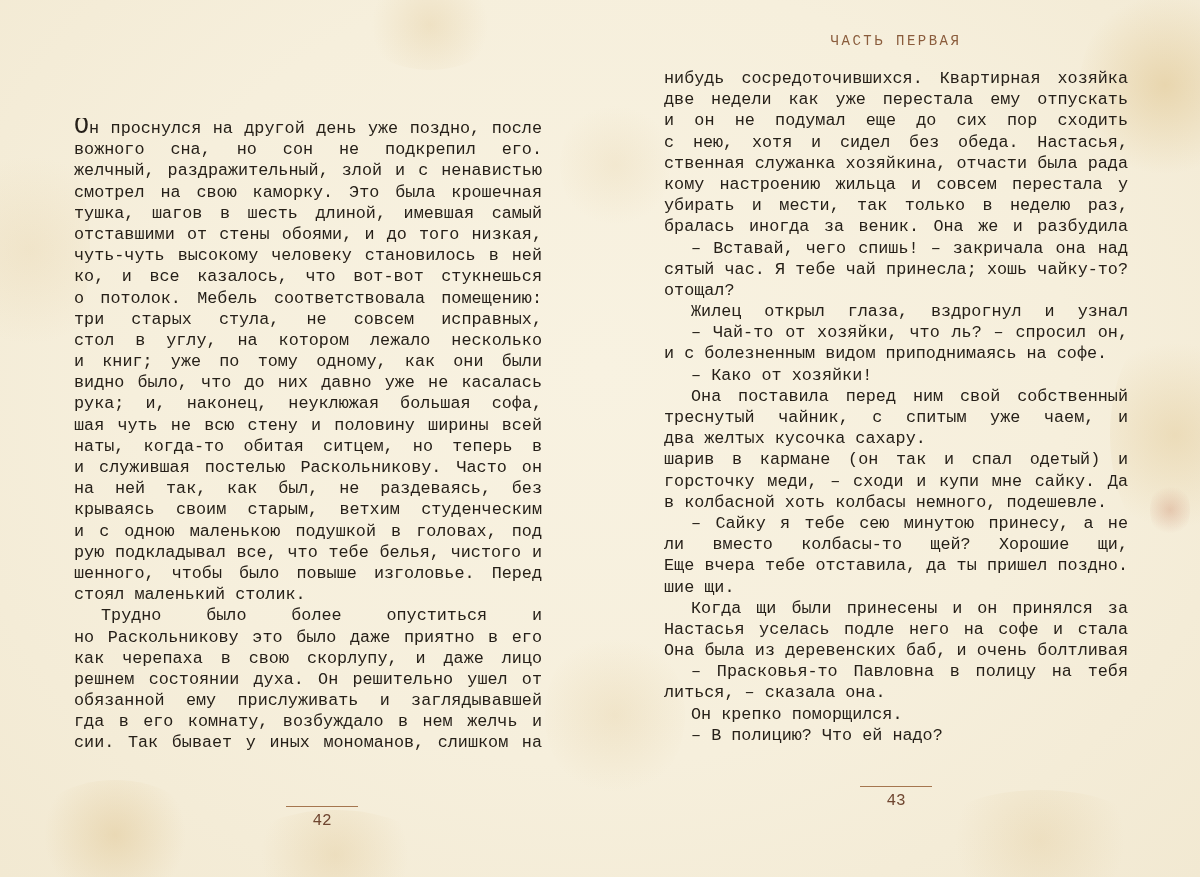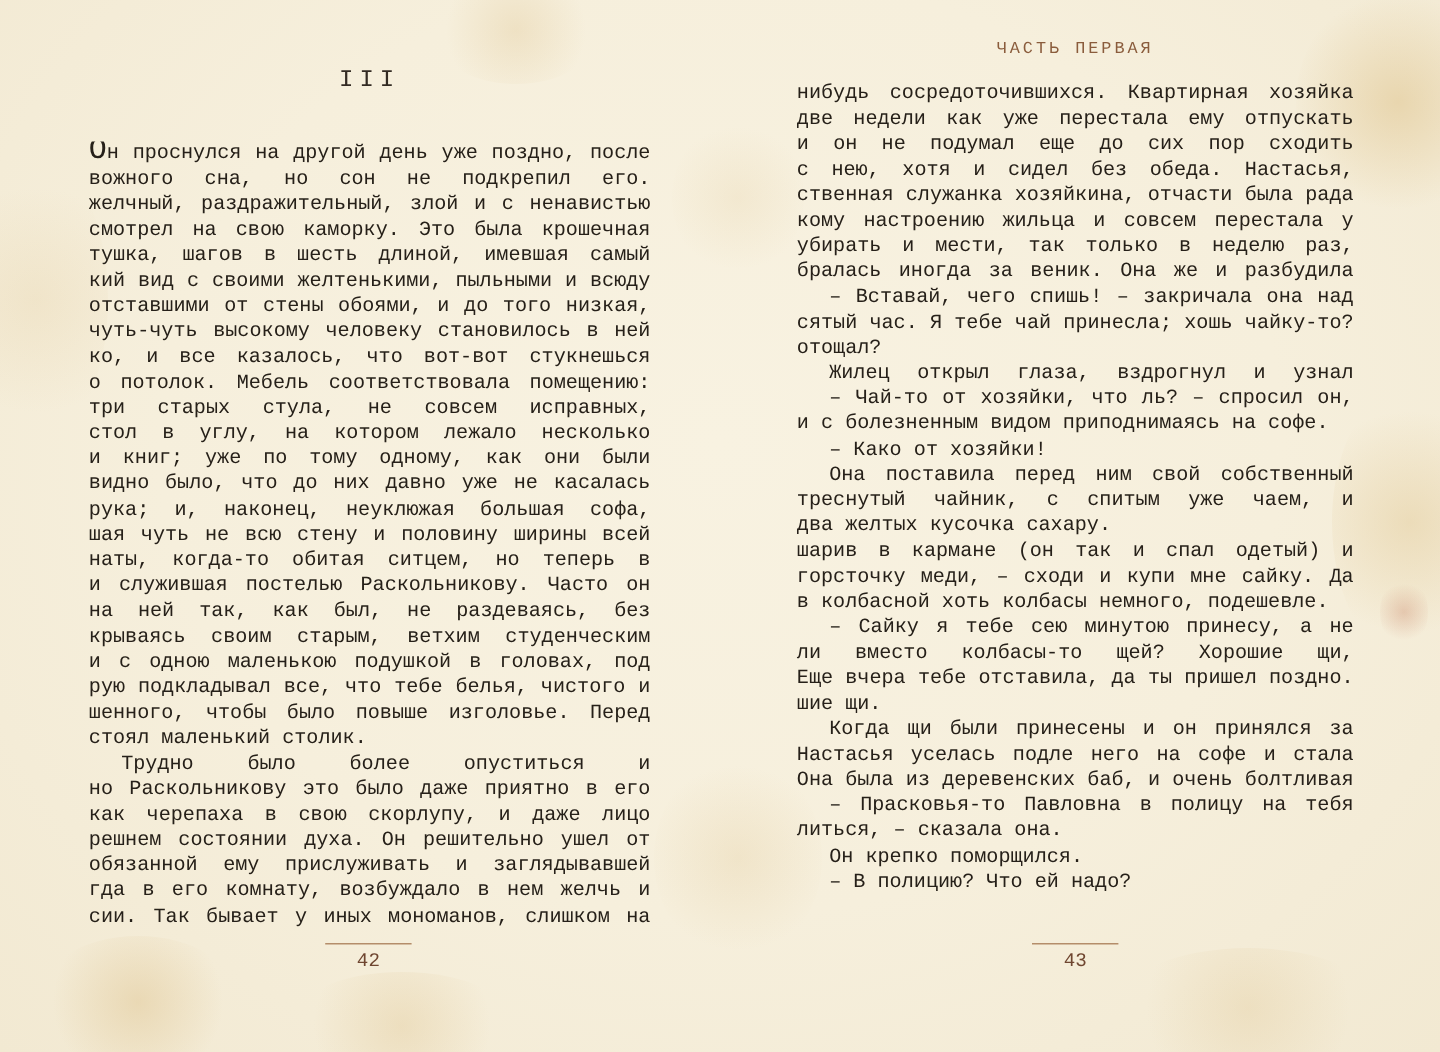--- a/index.html
+++ b/index.html
@@ -38,21 +38,21 @@
   .page-body.right{left:664px;top:68px;width:464px;}
   .line{
     height:21.2px;overflow:hidden;
     text-align:justify;text-align-last:justify;
   }
   .line.end{text-align-last:left;}
   .line.indent{text-indent:27px;}
   .initial{font-size:25px;line-height:0;}
 
   .footer{position:absolute;top:786px;text-align:center;}
-  .footer.left{left:73px;width:468px;}
+  .footer.left{left:88px;width:468px;margin-top:20px;}
   .footer.right{left:664px;width:464px;text-align:center;}
   .footer .rule{width:72px;height:0;border-top:1px solid #a5764f;margin:0 auto 5px auto;}
   .footer .page-number{font-size:16px;color:#6f4630;}
 </style>
 </head>
 <body>
 
 <div class="spread">
   <div class="stain s1"></div>
   <div class="stain s2"></div>
@@ -60,29 +60,27 @@
   <div class="stain s4"></div>
   <div class="stain s5"></div>
   <div class="stain s6"></div>
   <div class="stain s7"></div>
   <div class="stain s8"></div>
   <div class="stain s9"></div>
   <div class="stain s10"></div>
 
   <div class="running-head">ЧАСТЬ ПЕРВАЯ</div>
 
-  <div class="chapter-heading">III</div>
 
   <div class="page-body left" id="left-body">
       <div class="line"><span class="initial">О</span>н проснулся на другой день уже поздно, после тре-</div>
       <div class="line">вожного сна, но сон не подкрепил его. Проснулся он</div>
       <div class="line">желчный, раздражительный, злой и с ненавистью по-</div>
       <div class="line">смотрел на свою каморку. Это была крошечная кле-</div>
       <div class="line">тушка, шагов в шесть длиной, имевшая самый жал-</div>
-      <div class="line">кий вид с своими желтенькими, пыльными и всюду</div>
       <div class="line">отставшими от стены обоями, и до того низкая, что</div>
       <div class="line">чуть-чуть высокому человеку становилось в ней жут-</div>
       <div class="line">ко, и все казалось, что вот-вот стукнешься головой</div>
       <div class="line">о потолок. Мебель соответствовала помещению: было</div>
       <div class="line">три старых стула, не совсем исправных, крашеный</div>
       <div class="line">стол в углу, на котором лежало несколько тетрадей</div>
       <div class="line">и книг; уже по тому одному, как они были запылены,</div>
       <div class="line">видно было, что до них давно уже не касалась ничья</div>
       <div class="line">рука; и, наконец, неуклюжая большая софа, занимав-</div>
       <div class="line">шая чуть не всю стену и половину ширины всей ком-</div>

